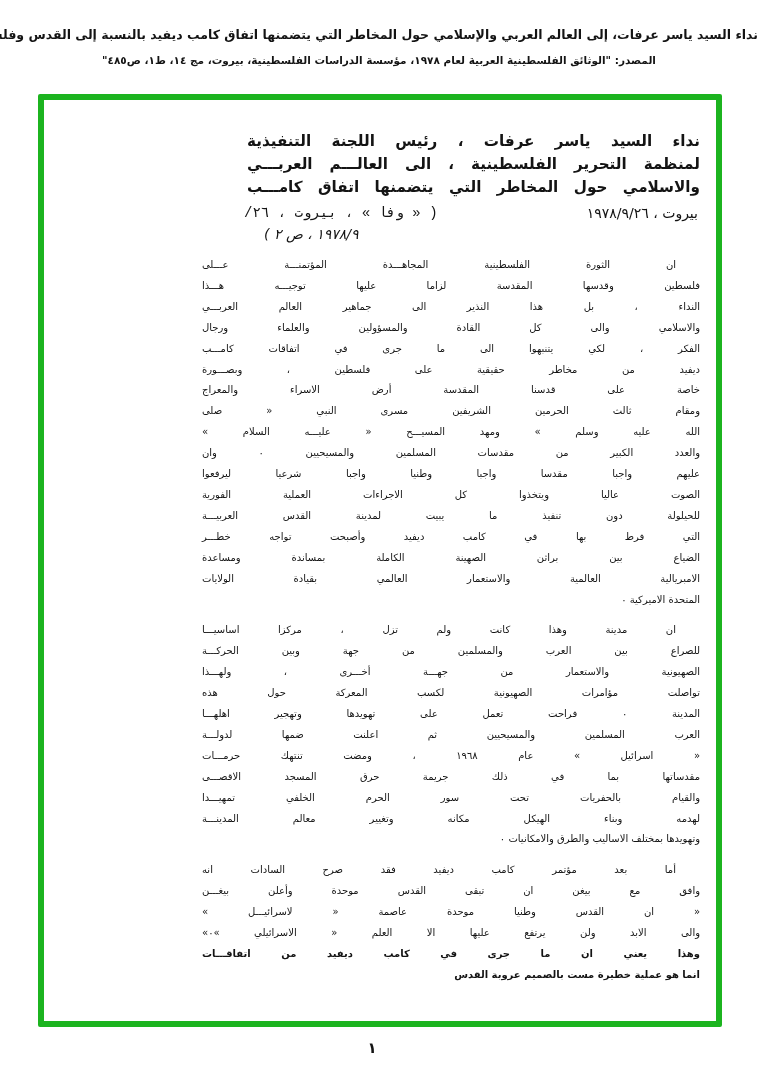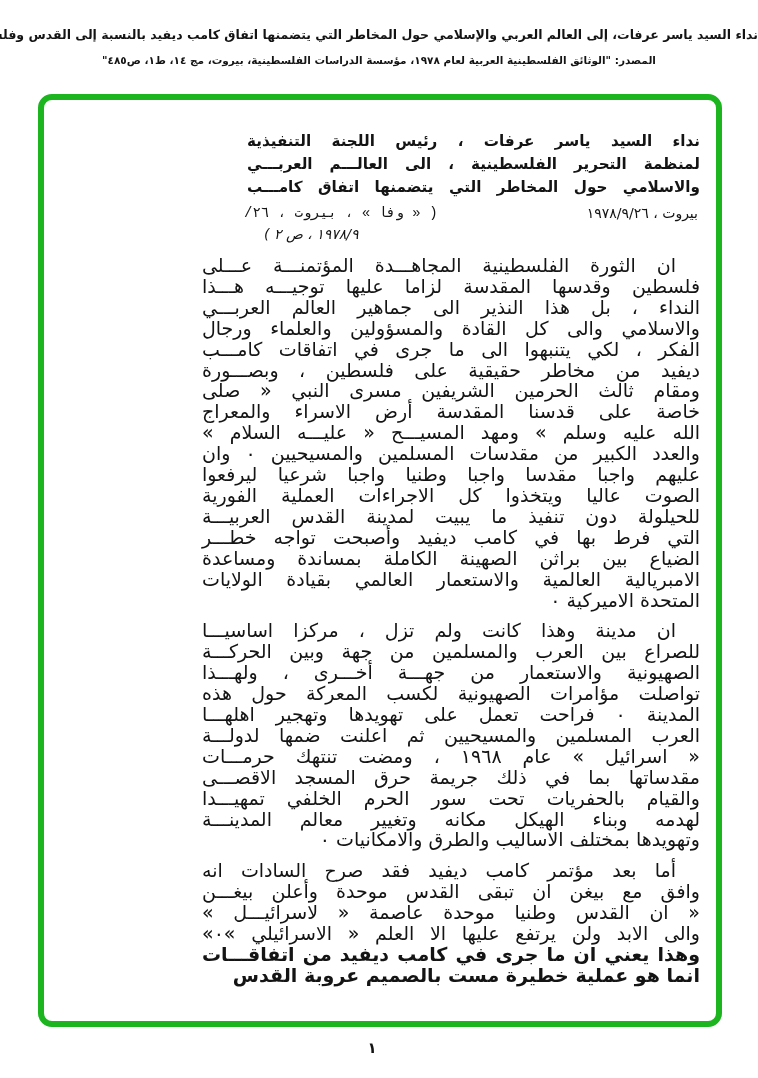--- a/index.html
+++ b/index.html
@@ -24,21 +24,21 @@
   .hdr-line1 { font-size: 12.5px; line-height: 18px; white-space: nowrap; }
   .hdr-line2 { font-size: 10.5px; line-height: 15px; margin-top: 9px; white-space: nowrap; }
 
   
   .doc-frame {
     position: absolute;
     left: 38px; top: 94px;
     width: 684px; height: 933px;
     box-sizing: border-box;
     border: 6px solid #1cb41f;
-    border-radius: 14px;
+    border-radius: 2px;
     background: #ffffff;
     direction: rtl;
     padding: 30px 16px 0 158px;
   }
 
   
   .ln {
     text-align: justify;
     text-align-last: justify;
     white-space: nowrap;
@@ -59,21 +59,21 @@
     height: 42px;
     margin-top: 4px;
     margin-bottom: 10px;
     font-size: 14px;
     line-height: 21px;
   }
   .dl-right { position: absolute; right: 2px; top: 0; margin-left: 24px; }
   .dl-left1 { position: absolute; left: 42px; top: 0; font-family: Liberation Mono, monospace; }
   .dl-left2 { position: absolute; left: 62px; top: 21px; font-style: italic; }
 
-  .doc-body { font-size: 19px; line-height: 20.9px; }
+  .doc-body { font-size: 10px; line-height: 20.9px; }
   .para { margin-bottom: 10px; }
 
   
   .page-number {
     position: absolute;
     top: 1039px; left: 0;
     width: 744px;
     text-align: center;
     font-size: 15px;
     font-weight: bold;
@@ -105,22 +105,22 @@
 
   <div class="doc-body">
 
   <div class="para">
         <div class="ln first">ان الثورة الفلسطينية المجاهـــدة المؤتمنـــة عـــلى</div>
         <div class="ln">فلسطين وقدسها المقدسة لزاما عليها توجيـــه هـــذا</div>
         <div class="ln">النداء ، بل هذا النذير الى جماهير العالم العربـــي</div>
         <div class="ln">والاسلامي والى كل القادة والمسؤولين والعلماء ورجال</div>
         <div class="ln">الفكر ، لكي يتنبهوا الى ما جرى في اتفاقات كامـــب</div>
         <div class="ln">ديفيد من مخاطر حقيقية على فلسطين ، وبصـــورة</div>
+        <div class="ln">خاصة على قدسنا المقدسة أرض الاسراء والمعراج</div>
         <div class="ln">ومقام ثالث الحرمين الشريفين مسرى النبي « صلى</div>
-        <div class="ln">خاصة على قدسنا المقدسة أرض الاسراء والمعراج</div>
         <div class="ln">الله عليه وسلم » ومهد المسيـــح « عليـــه السلام »</div>
         <div class="ln">والعدد الكبير من مقدسات المسلمين والمسيحيين ٠ وان</div>
         <div class="ln">عليهم واجبا مقدسا واجبا وطنيا واجبا شرعيا ليرفعوا</div>
         <div class="ln">الصوت عاليا ويتخذوا كل الاجراءات العملية الفورية</div>
         <div class="ln">للحيلولة دون تنفيذ ما يبيت لمدينة القدس العربيـــة</div>
         <div class="ln">التي فرط بها في كامب ديفيد وأصبحت تواجه خطـــر</div>
         <div class="ln">الضياع بين براثن الصهينة الكاملة بمساندة ومساعدة</div>
         <div class="ln">الامبريالية العالمية والاستعمار العالمي بقيادة الولايات</div>
         <div class="ln last">المتحدة الاميركية ٠</div>
       </div>

